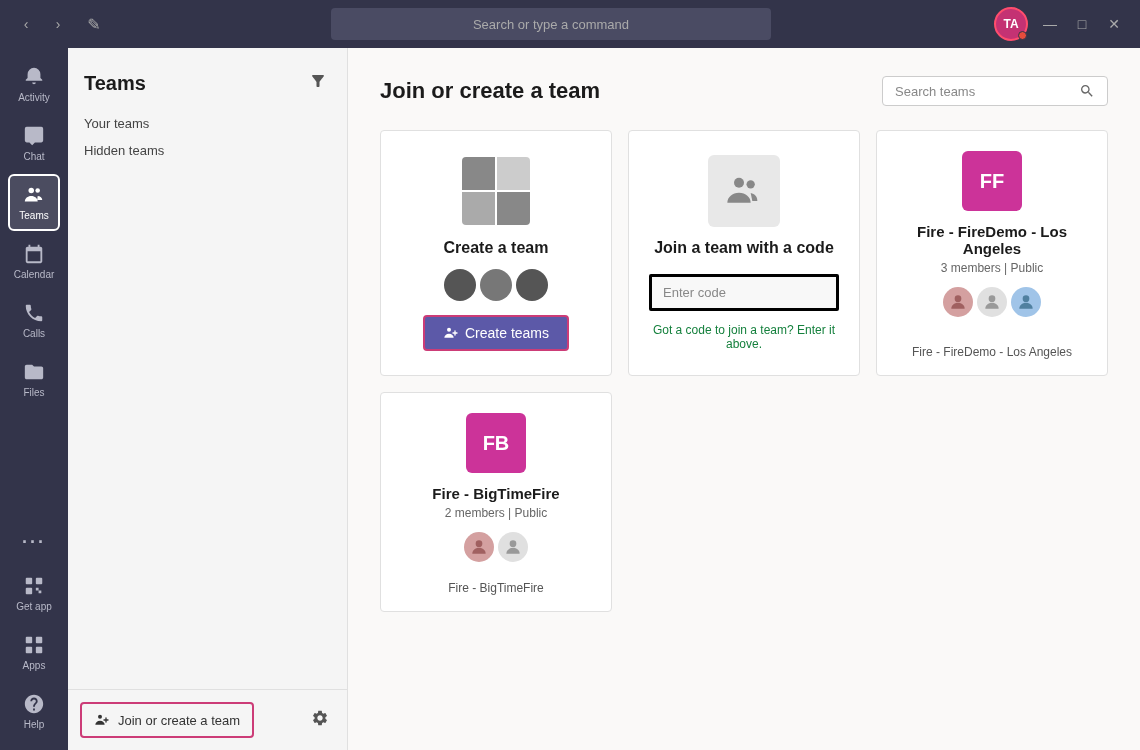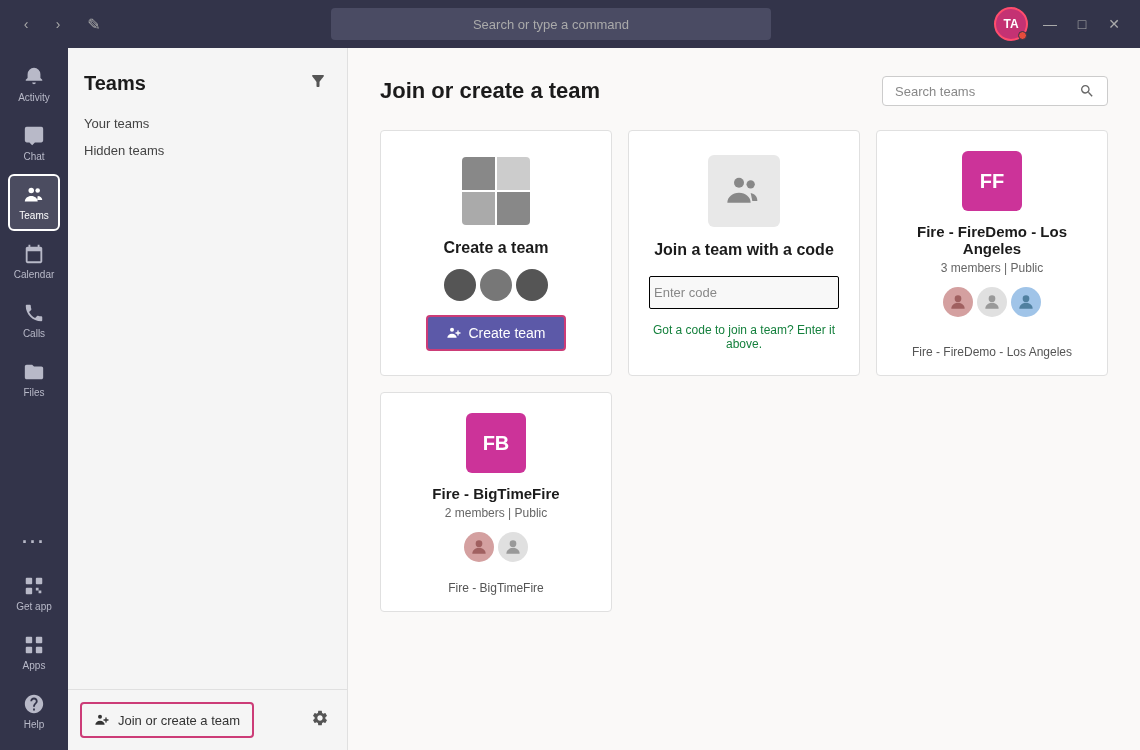--- a/index.html
+++ b/index.html
@@ -156,22 +156,22 @@
       min-height: 240px;
       justify-content: space-between;
     }
     .join-icon-area {
       width: 72px; height: 72px; background: #e8e8e8; border-radius: 6px;
       display: flex; align-items: center; justify-content: center; margin-bottom: 12px;
       align-self: center;
     }
     .join-card-title { font-size: 16px; font-weight: 600; color: #1b1b1b; margin-bottom: 16px; align-self: center; }
     .code-input-box {
-      width: 100%; border: 1px solid #000000; border-radius: 2px;
-      padding: 8px 4px; font-size: 13px; color: #333; outline: none; background: #f8f8f8;
+      width: 100%; border: 3px solid #000000; border-radius: 2px;
+      padding: 8px 11px; font-size: 13px; color: #333; outline: none; background: #f8f8f8;
       margin-bottom: 12px;
     }
     .code-input-box::placeholder { color: #888; }
     .join-help-text { font-size: 12px; color: #15803d; align-self: center; text-align: center; }
 
     
     .suggested-card {
       background: white; border-radius: 4px; border: 1px solid #e0e0e0;
       padding: 20px 20px 16px; display: flex; flex-direction: column; align-items: center;
       min-height: 220px;
@@ -368,21 +368,21 @@
           <div class="avatar-circle" style="background:#555"></div>
           <div class="avatar-circle" style="background:#777"></div>
           <div class="avatar-circle" style="background:#555"></div>
         </div>
         <button class="create-team-btn">
           <svg width="16" height="16" viewBox="0 0 24 24" fill="currentColor">
             <circle cx="9" cy="7" r="3"></circle>
             <path d="M2 19c0-3.3 3-6 7-6s7 2.7 7 6H2z"></path>
             <path d="M18 9v3m0 0v3m0-3h3m-3 0h-3" stroke="currentColor" stroke-width="2" fill="none" stroke-linecap="round"></path>
           </svg>
-          <span>Create team</span>
+          <span>Create teams</span>
         </button>
       </div>
 
       <div class="join-code-card">
         <div class="join-icon-area">
           <svg width="40" height="40" viewBox="0 0 24 24" fill="#888">
             <circle cx="9" cy="7" r="3"></circle>
             <circle cx="16" cy="8" r="2.5"></circle>
             <path d="M2 19c0-3.3 3-6 7-6s7 2.7 7 6H2z"></path>
             <path d="M16 13.2c2.5.5 4 2.2 4 4.8h-3"></path>

